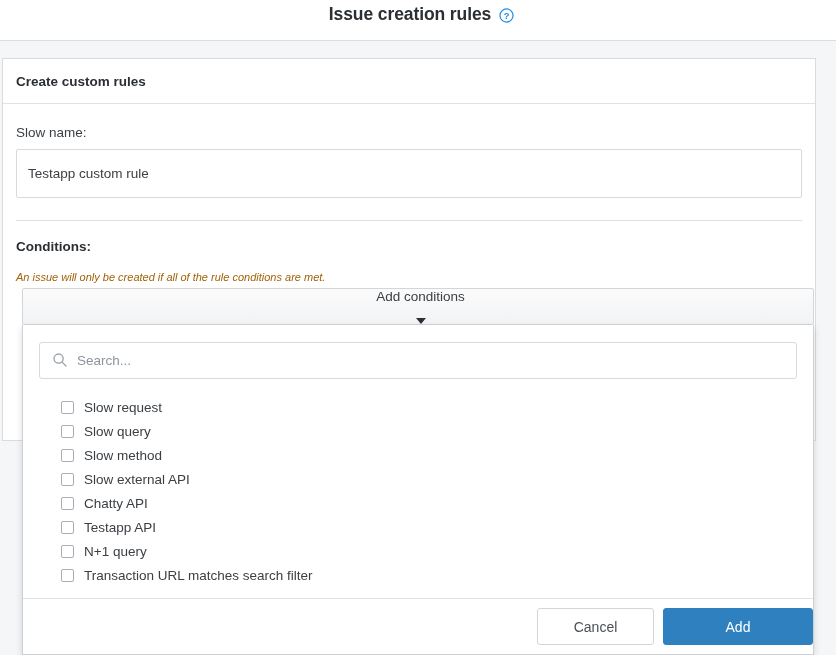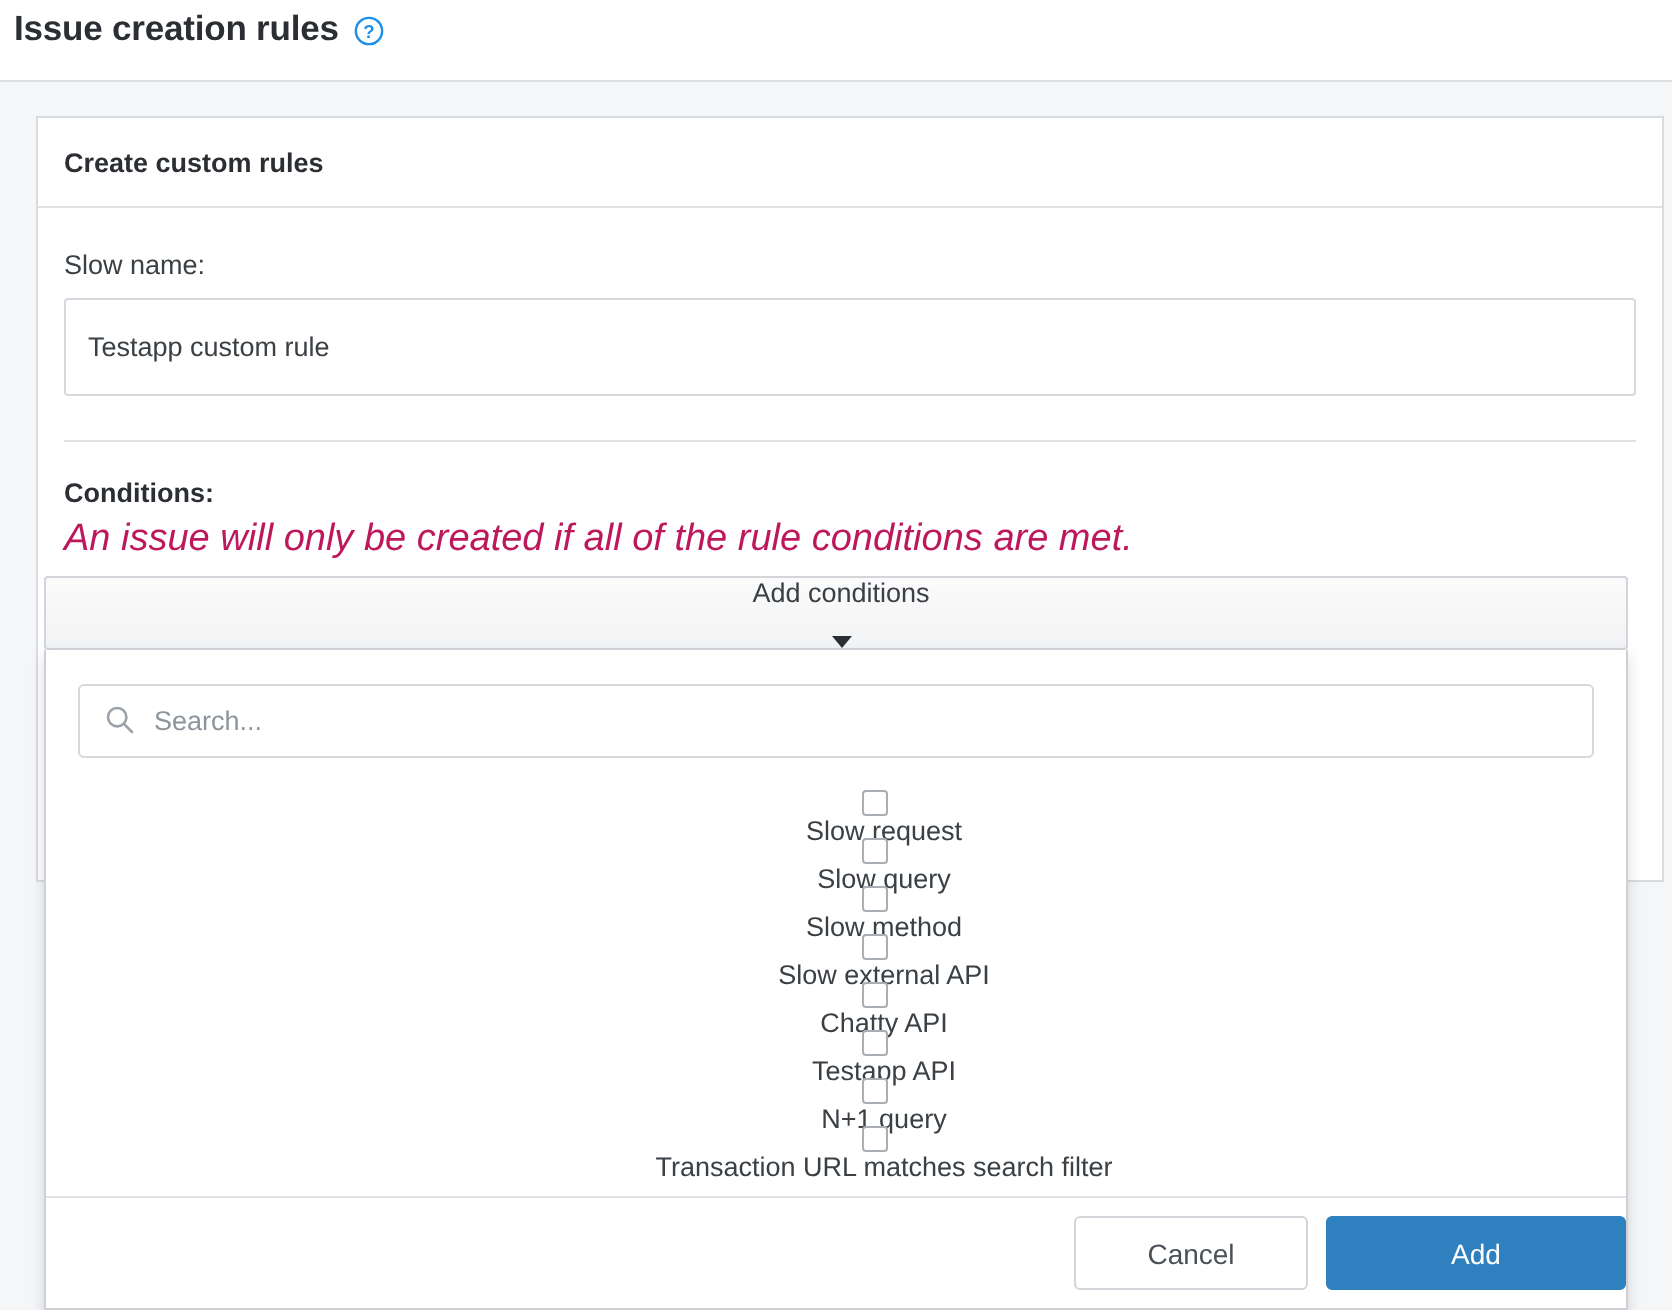--- a/index.html
+++ b/index.html
@@ -19,40 +19,41 @@
 
   
   .page-header {
     background: #ffffff;
     height: 41px;
     border-bottom: 1px solid #dcdfe2;
     display: flex;
     align-items: center;
     padding: 0 0 12px 7px;
     box-sizing: border-box;
+    justify-content: center;
   }
   .page-title {
     font-size: 17.5px;
     font-weight: bold;
     color: #2b2f33;
     letter-spacing: -0.1px;
   }
   .help-icon {
     margin-left: 8px;
     width: 15px;
     height: 15px;
     display: inline-block;
     position: relative;
     top: 1px;
   }
 
   
   .card {
     position: absolute;
-    left: 18px;
+    left: 2px;
     top: 58px;
     width: 814px;
     background: #ffffff;
     border: 1px solid #d8dcdf;
     box-sizing: border-box;
     height: 383px;
   }
   .card-header {
     height: 45px;
     border-bottom: 1px solid #dfe2e5;
@@ -93,24 +94,24 @@
     background: #dfe2e5;
     margin: 22px 0 0 0;
   }
   .cond-label {
     font-size: 13.5px;
     font-weight: bold;
     color: #2b2f33;
     margin-top: 18px;
   }
   .cond-desc {
-    font-size: 19px;
+    font-size: 11px;
     font-style: italic;
-    color: #be185d;
-    margin-top: 5px;
+    color: #a16207;
+    margin-top: 17px;
   }
 
   
   .dropdown-wrap {
     position: absolute;
     left: 22px;
     top: 288px;
     width: 792px;
   }
   .dropdown-toggle {
@@ -178,21 +179,20 @@
 
   .option-list {
     padding: 16px 0 11px 0;
   }
   .option-item {
     display: flex;
     align-items: center;
     height: 24px;
     padding-left: 38px;
     cursor: pointer;
-    flex-direction: column;
   }
   .checkbox {
     width: 13px;
     height: 13px;
     box-sizing: border-box;
     border: 1px solid #a8aeb4;
     border-radius: 2px;
     background: #fff;
     flex: 0 0 auto;
   }

